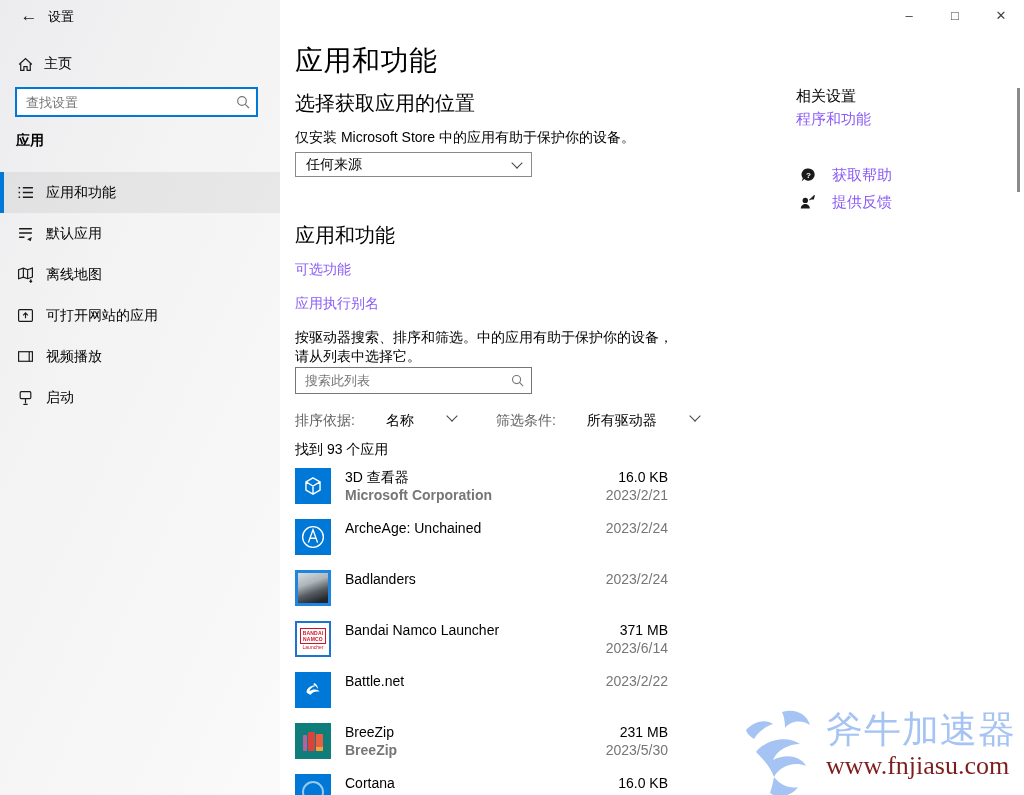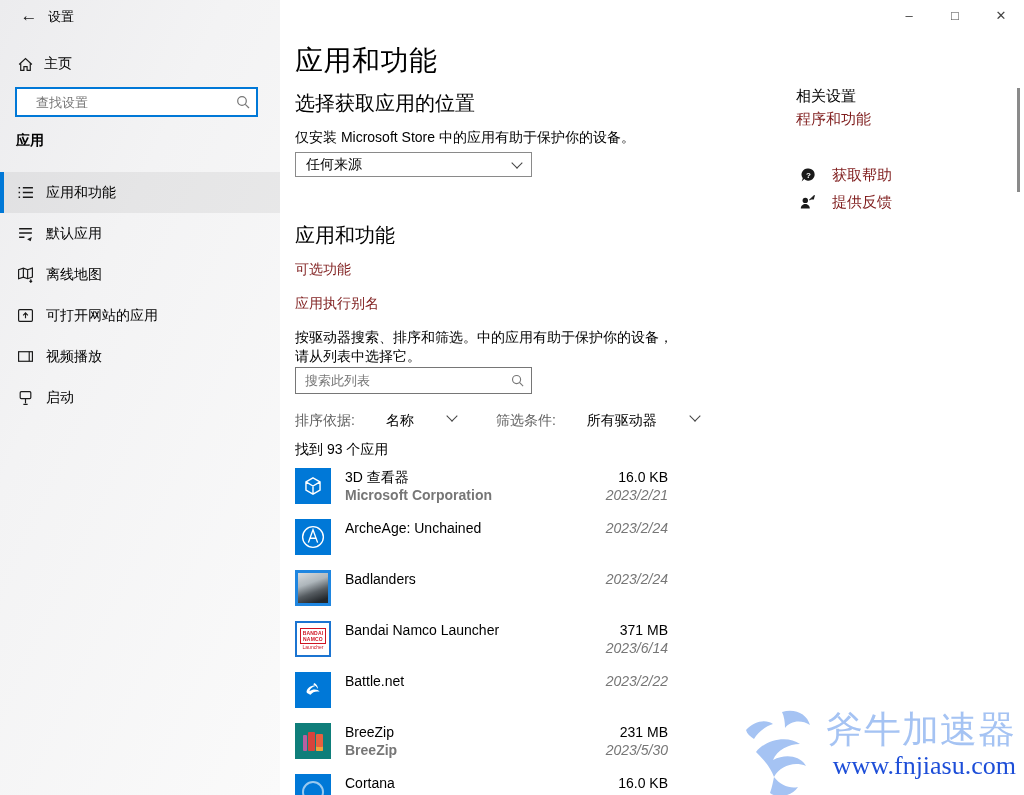--- a/index.html
+++ b/index.html
@@ -10,40 +10,40 @@
   .sidebar{position:absolute;left:0;top:0;width:280px;height:795px;
     background:linear-gradient(115deg,#ececee 0%,#f3f3f4 35%,#fafafa 100%);}
   .back-btn{position:absolute;left:14px;top:4px;width:30px;height:24px;font-size:17px;color:#1a1a1a;
     display:flex;align-items:center;justify-content:center;cursor:pointer;}
   .app-title{position:absolute;left:48px;top:8px;font-size:13px;color:#000;}
   .home-row{position:absolute;left:10px;top:50px;width:250px;height:28px;display:flex;align-items:center;cursor:pointer;}
   .home-row .nav-ico{margin:0 10px 0 6px;}
   .home-row span{font-size:14px;}
   .sidebar-search-wrap{position:absolute;left:15px;top:87px;width:243px;height:30px;}
   .sidebar-search{width:100%;height:100%;box-sizing:border-box;border:2px solid #0078d7;background:#fff;
-    font-size:13px;padding:0 28px 0 19px;color:#0f172a;outline:none;font-family:inherit;}
+    font-size:13px;padding:0 28px 0 9px;color:#0f172a;outline:none;font-family:inherit;}
   .sidebar-search::placeholder{color:#767676;}
   .search-glass{position:absolute;right:7px;top:7px;width:16px;height:16px;}
   .side-section{position:absolute;left:16px;top:132px;font-size:14px;font-weight:bold;}
   .nav{position:absolute;left:0;top:172px;width:280px;}
   .nav-item{position:relative;height:41px;display:flex;align-items:center;padding-left:16px;cursor:pointer;font-size:14px;}
   .nav-item.selected{background:rgba(0,0,0,0.055);}
   .nav-item.selected::before{content:"";position:absolute;left:0;top:0;width:4px;height:100%;background:#0078d7;}
   .nav-ico{width:18px;height:18px;margin-right:12px;flex:0 0 18px;display:flex;align-items:center;justify-content:center;}
 
   
   .win-controls{position:absolute;right:0;top:0;height:30px;display:flex;}
   .win-btn{width:46px;height:30px;display:flex;align-items:center;justify-content:center;font-size:13px;color:#444;cursor:pointer;}
   .h1{position:absolute;left:295px;top:42px;font-size:28px;font-weight:300;letter-spacing:.5px;}
   .h2a{position:absolute;left:295px;top:90px;font-size:20px;font-weight:400;}
   .p1{position:absolute;left:295px;top:129px;font-size:14px;}
   .dropdown{position:absolute;left:295px;top:152px;width:237px;height:25px;border:1px solid #8a8a8a;background:#fff;
     box-sizing:border-box;display:flex;align-items:center;justify-content:space-between;padding:0 10px;font-size:14px;cursor:pointer;}
   .h2b{position:absolute;left:295px;top:222px;font-size:20px;font-weight:400;}
-  .link{color:#7f1d1d;cursor:pointer;text-decoration:none;}
+  .link{color:#8b5cf6;cursor:pointer;text-decoration:none;}
   .link1{position:absolute;left:295px;top:261px;font-size:14px;}
   .link2{position:absolute;left:295px;top:295px;font-size:14px;}
   .p2{position:absolute;left:295px;top:328px;width:390px;font-size:14px;line-height:19px;}
   .list-search-wrap{position:absolute;left:295px;top:367px;width:237px;height:27px;}
   .list-search{width:100%;height:100%;box-sizing:border-box;border:1px solid #767676;background:#fff;font-size:13px;
     padding:0 26px 0 9px;color:#333;outline:none;font-family:inherit;}
   .list-search::placeholder{color:#767676;}
   .search-glass2{position:absolute;right:7px;top:6px;width:15px;height:15px;}
   .sort-row{position:absolute;left:295px;top:412px;display:flex;font-size:14px;align-items:center;}
   .sort-group{display:flex;align-items:flex-start;cursor:pointer;gap:26px;}
@@ -57,21 +57,21 @@
   
   .apps{position:absolute;left:295px;top:468px;width:373px;}
   .app-row{display:flex;height:36px;margin-bottom:15px;cursor:pointer;}
   .app-icon{width:36px;height:36px;flex:0 0 36px;margin-right:14px;box-sizing:border-box;
     display:flex;align-items:center;justify-content:center;background:#0078d7;}
   .app-info{flex:1;min-width:0;}
   .app-name{font-size:14px;line-height:18px;color:#000;white-space:nowrap;}
   .app-publisher{font-size:14px;line-height:18px;color:#767676;white-space:nowrap;font-weight:bold;}
   .app-meta{width:110px;text-align:right;}
   .app-size{font-size:14px;line-height:18px;color:#000;}
-  .app-date{font-size:14px;line-height:18px;color:#767676;font-style:italic;}
+  .app-date{font-size:14px;line-height:18px;color:#767676;}
   .ic-badlanders{background:#fff;border:3px solid #1f86e0;padding:0;}
   .ic-badlanders .photo{width:100%;height:100%;background:linear-gradient(160deg,#d8dcdf 0%,#aeb6bb 35%,#565c61 62%,#23272b 88%);}
   .ic-bandai{background:#fff;border:2px solid #1b74d1;flex-direction:column;}
   .bandai-box{border:1px solid #cf1322;color:#cf1322;font-size:5px;font-weight:bold;line-height:6px;
     padding:1px 2px;text-align:center;letter-spacing:.2px;}
   .bandai-sub{color:#cf1322;font-size:5px;line-height:7px;}
   .ic-breezip{background:#0f7e7a;}
   .books{display:flex;align-items:flex-end;gap:1px;}
   .book1{width:4px;height:16px;background:#b85fa0;border-radius:1px;}
   .book2{width:7px;height:19px;background:#d8433c;border-radius:1px;}
@@ -84,21 +84,21 @@
   .help-row{position:absolute;left:798px;top:165px;display:flex;align-items:center;font-size:15px;cursor:pointer;}
   .feedback-row{position:absolute;left:798px;top:192px;display:flex;align-items:center;font-size:15px;cursor:pointer;}
   .help-ico{width:20px;height:20px;margin-right:14px;display:flex;align-items:center;justify-content:center;}
 
   .scrollbar{position:absolute;left:1017px;top:88px;width:3px;height:104px;background:#8a8a8a;cursor:pointer;}
 
   
   .watermark{position:absolute;left:742px;top:708px;display:flex;align-items:flex-start;pointer-events:none;}
   .wm-text{display:flex;flex-direction:column;margin-left:6px;}
   .wm-brand{font-size:37px;line-height:44px;color:#a5c3f3;letter-spacing:1px;font-weight:300;white-space:nowrap;}
-  .wm-url{font-size:26px;line-height:28px;color:#1d4ed8;font-family:"Liberation Serif","DejaVu Serif",serif;white-space:nowrap;text-align:right;}
+  .wm-url{font-size:26px;line-height:28px;color:#7f1d1d;font-family:"Liberation Serif","DejaVu Serif",serif;white-space:nowrap;}
 </style>
 </head>
 <body>
 
 <div class="screen">
 
   <div class="sidebar">
     <div class="back-btn">
       <span>←</span>
     </div>

